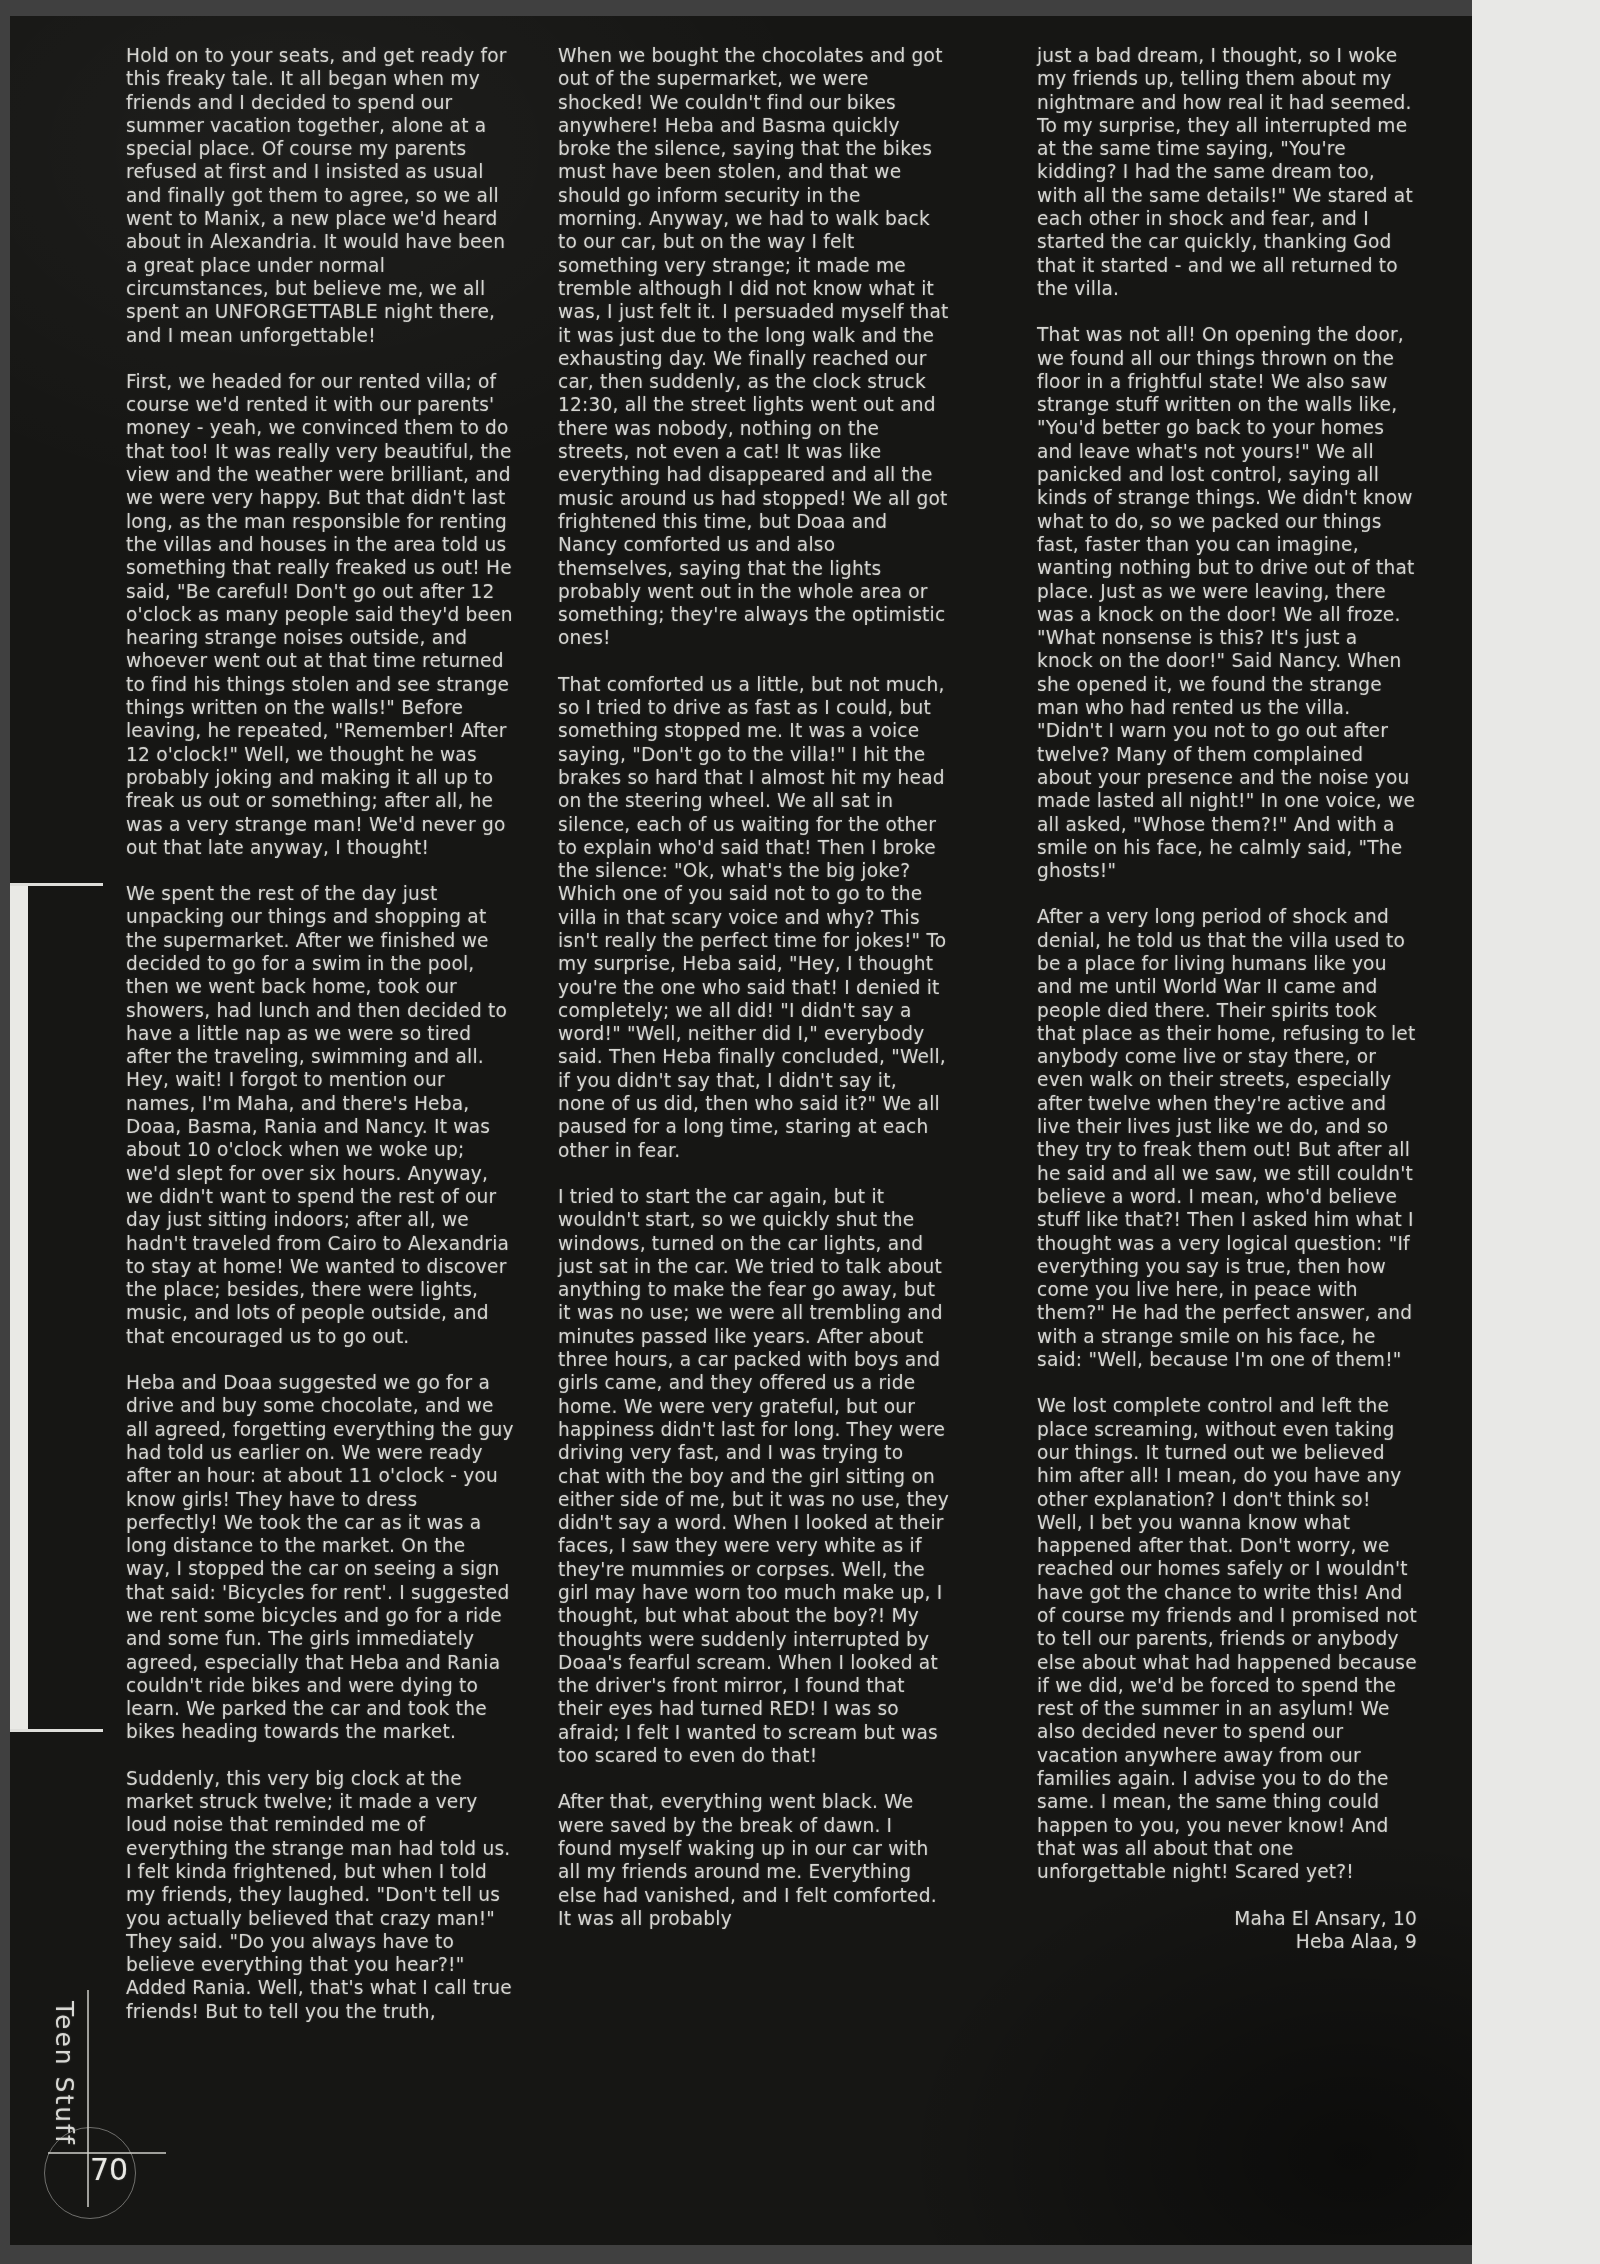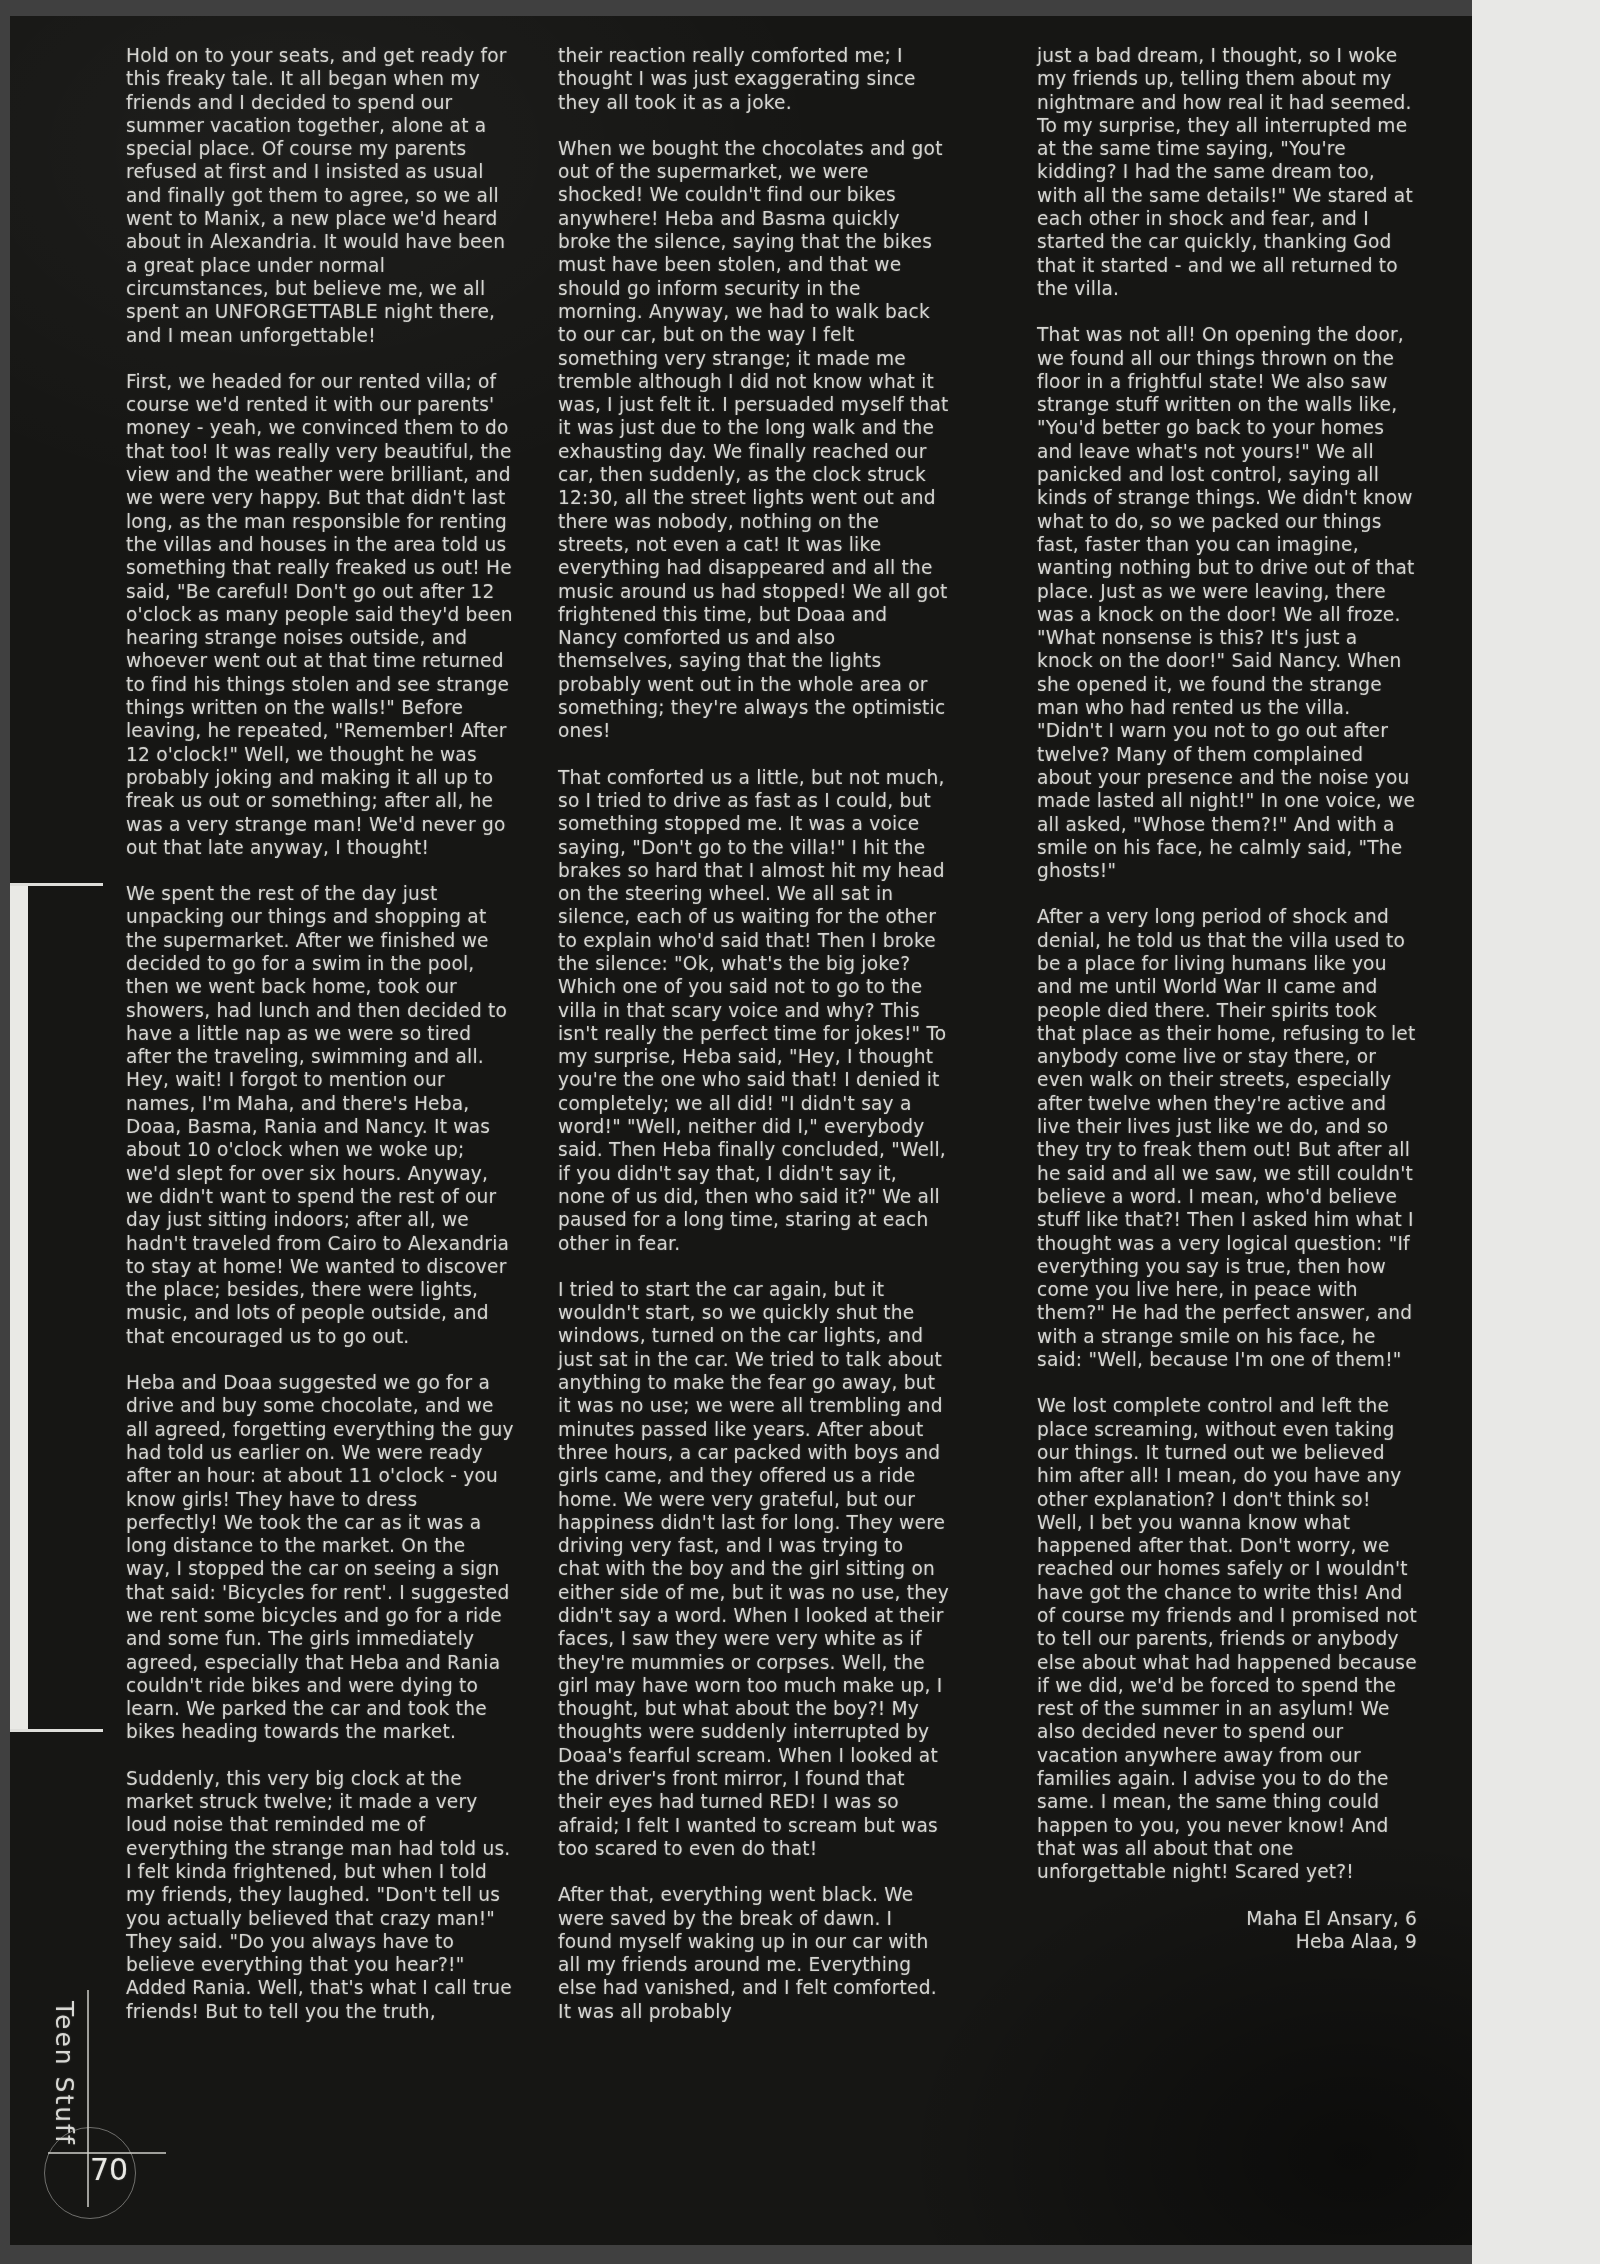--- a/index.html
+++ b/index.html
@@ -88,32 +88,31 @@
   <div class="tab-line bottom"></div>
 
   <div class="col col-1">
       <p class="para">Hold on to your seats, and get ready for this freaky tale. It all began when my friends and I decided to spend our summer vacation together, alone at a special place. Of course my parents refused at first and I insisted as usual and finally got them to agree, so we all went to Manix, a new place we'd heard about in Alexandria. It would have been a great place under normal circumstances, but believe me, we all spent an UNFORGETTABLE night there, and I mean unforgettable!</p>
       <p class="para">First, we headed for our rented villa; of course we'd rented it with our parents' money - yeah, we convinced them to do that too! It was really very beautiful, the view and the weather were brilliant, and we were very happy. But that didn't last long, as the man responsible for renting the villas and houses in the area told us something that really freaked us out! He said, "Be careful! Don't go out after 12 o'clock as many people said they'd been hearing strange noises outside, and whoever went out at that time returned to find his things stolen and see strange things written on the walls!" Before leaving, he repeated, "Remember! After 12 o'clock!" Well, we thought he was probably joking and making it all up to freak us out or something; after all, he was a very strange man! We'd never go out that late anyway, I thought!</p>
       <p class="para">We spent the rest of the day just unpacking our things and shopping at the supermarket. After we finished we decided to go for a swim in the pool, then we went back home, took our showers, had lunch and then decided to have a little nap as we were so tired after the traveling, swimming and all. Hey, wait! I forgot to mention our names, I'm Maha, and there's Heba, Doaa, Basma, Rania and Nancy. It was about 10 o'clock when we woke up; we'd slept for over six hours. Anyway, we didn't want to spend the rest of our day just sitting indoors; after all, we hadn't traveled from Cairo to Alexandria to stay at home! We wanted to discover the place; besides, there were lights, music, and lots of people outside, and that encouraged us to go out.</p>
       <p class="para">Heba and Doaa suggested we go for a drive and buy some chocolate, and we all agreed, forgetting everything the guy had told us earlier on. We were ready after an hour: at about 11 o'clock - you know girls! They have to dress perfectly! We took the car as it was a long distance to the market. On the way, I stopped the car on seeing a sign that said: 'Bicycles for rent'. I suggested we rent some bicycles and go for a ride and some fun. The girls immediately agreed, especially that Heba and Rania couldn't ride bikes and were dying to learn. We parked the car and took the bikes heading towards the market.</p>
       <p class="para">Suddenly, this very big clock at the market struck twelve; it made a very loud noise that reminded me of everything the strange man had told us. I felt kinda frightened, but when I told my friends, they laughed. "Don't tell us you actually believed that crazy man!" They said. "Do you always have to believe everything that you hear?!" Added Rania. Well, that's what I call true friends! But to tell you the truth,</p>
     </div>
   <div class="col col-2">
-      <p class="para">their reaction really comforted me; I thought I was just exaggerating since they all took it as a joke.</p>
       <p class="para">When we bought the chocolates and got out of the supermarket, we were shocked! We couldn't find our bikes anywhere! Heba and Basma quickly broke the silence, saying that the bikes must have been stolen, and that we should go inform security in the morning. Anyway, we had to walk back to our car, but on the way I felt something very strange; it made me tremble although I did not know what it was, I just felt it. I persuaded myself that it was just due to the long walk and the exhausting day. We finally reached our car, then suddenly, as the clock struck 12:30, all the street lights went out and there was nobody, nothing on the streets, not even a cat! It was like everything had disappeared and all the music around us had stopped! We all got frightened this time, but Doaa and Nancy comforted us and also themselves, saying that the lights probably went out in the whole area or something; they're always the optimistic ones!</p>
       <p class="para">That comforted us a little, but not much, so I tried to drive as fast as I could, but something stopped me. It was a voice saying, "Don't go to the villa!" I hit the brakes so hard that I almost hit my head on the steering wheel. We all sat in silence, each of us waiting for the other to explain who'd said that! Then I broke the silence: "Ok, what's the big joke? Which one of you said not to go to the villa in that scary voice and why? This isn't really the perfect time for jokes!" To my surprise, Heba said, "Hey, I thought you're the one who said that! I denied it completely; we all did! "I didn't say a word!" "Well, neither did I," everybody said. Then Heba finally concluded, "Well, if you didn't say that, I didn't say it, none of us did, then who said it?" We all paused for a long time, staring at each other in fear.</p>
       <p class="para">I tried to start the car again, but it wouldn't start, so we quickly shut the windows, turned on the car lights, and just sat in the car. We tried to talk about anything to make the fear go away, but it was no use; we were all trembling and minutes passed like years. After about three hours, a car packed with boys and girls came, and they offered us a ride home. We were very grateful, but our happiness didn't last for long. They were driving very fast, and I was trying to chat with the boy and the girl sitting on either side of me, but it was no use, they didn't say a word. When I looked at their faces, I saw they were very white as if they're mummies or corpses. Well, the girl may have worn too much make up, I thought, but what about the boy?! My thoughts were suddenly interrupted by Doaa's fearful scream. When I looked at the driver's front mirror, I found that their eyes had turned RED! I was so afraid; I felt I wanted to scream but was too scared to even do that!</p>
       <p class="para">After that, everything went black. We were saved by the break of dawn. I found myself waking up in our car with all my friends around me. Everything else had vanished, and I felt comforted. It was all probably</p>
     </div>
   <div class="col col-3">
       <p class="para">just a bad dream, I thought, so I woke my friends up, telling them about my nightmare and how real it had seemed. To my surprise, they all interrupted me at the same time saying, "You're kidding? I had the same dream too, with all the same details!" We stared at each other in shock and fear, and I started the car quickly, thanking God that it started - and we all returned to the villa.</p>
       <p class="para">That was not all! On opening the door, we found all our things thrown on the floor in a frightful state! We also saw strange stuff written on the walls like, "You'd better go back to your homes and leave what's not yours!" We all panicked and lost control, saying all kinds of strange things. We didn't know what to do, so we packed our things fast, faster than you can imagine, wanting nothing but to drive out of that place. Just as we were leaving, there was a knock on the door! We all froze. "What nonsense is this? It's just a knock on the door!" Said Nancy. When she opened it, we found the strange man who had rented us the villa. "Didn't I warn you not to go out after twelve? Many of them complained about your presence and the noise you made lasted all night!" In one voice, we all asked, "Whose them?!" And with a smile on his face, he calmly said, "The ghosts!"</p>
       <p class="para">After a very long period of shock and denial, he told us that the villa used to be a place for living humans like you and me until World War II came and people died there. Their spirits took that place as their home, refusing to let anybody come live or stay there, or even walk on their streets, especially after twelve when they're active and live their lives just like we do, and so they try to freak them out! But after all he said and all we saw, we still couldn't believe a word. I mean, who'd believe stuff like that?! Then I asked him what I thought was a very logical question: "If everything you say is true, then how come you live here, in peace with them?" He had the perfect answer, and with a strange smile on his face, he said: "Well, because I'm one of them!"</p>
       <p class="para">We lost complete control and left the place screaming, without even taking our things. It turned out we believed him after all! I mean, do you have any other explanation? I don't think so! Well, I bet you wanna know what happened after that. Don't worry, we reached our homes safely or I wouldn't have got the chance to write this! And of course my friends and I promised not to tell our parents, friends or anybody else about what had happened because if we did, we'd be forced to spend the rest of the summer in an asylum! We also decided never to spend our vacation anywhere away from our families again. I advise you to do the same. I mean, the same thing could happen to you, you never know! And that was all about that one unforgettable night! Scared yet?!</p>
-      <div class="sig">Maha El Ansary, 6</div>
+      <div class="sig">Maha El Ansary, 10</div>
       <div class="sig">Heba Alaa, 9</div>
     </div>
 
   <div class="section-label">Teen Stuff</div>
   <div class="folio-vline"></div>
   <div class="folio-circle"></div>
   <div class="folio-hline"></div>
   <div class="page-number">70</div>
 
 </div>

